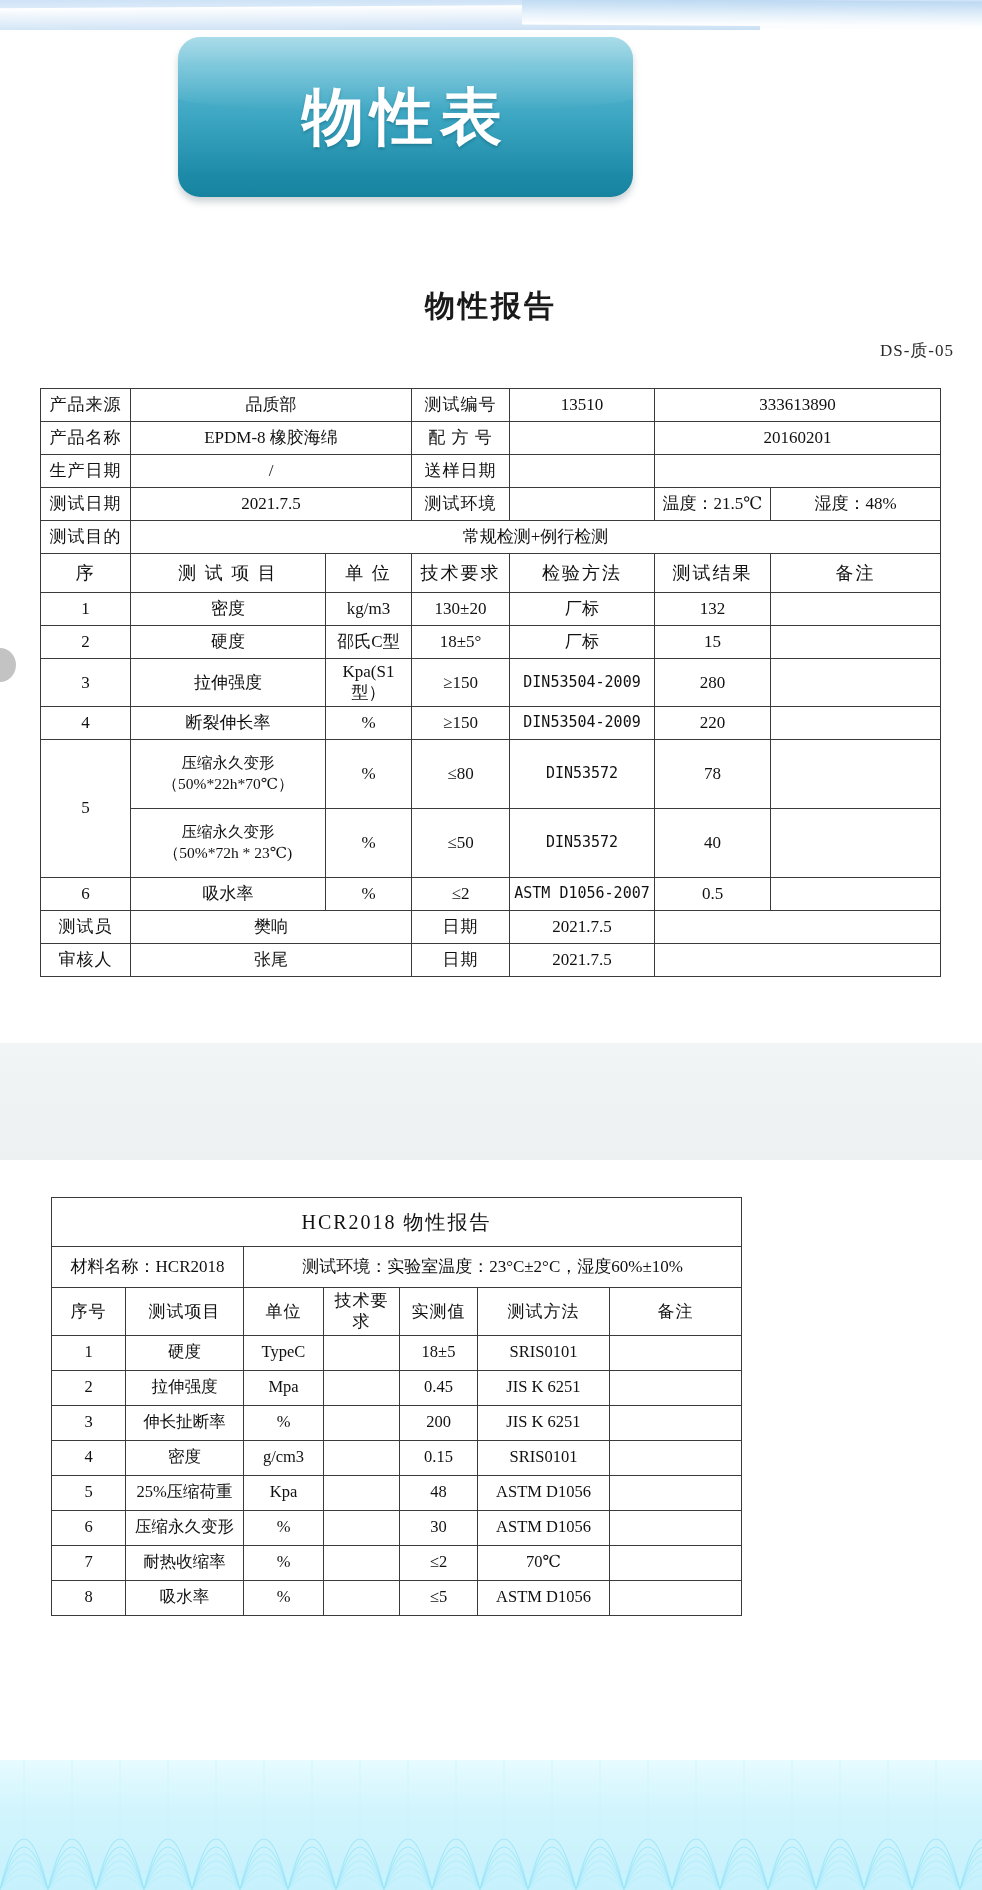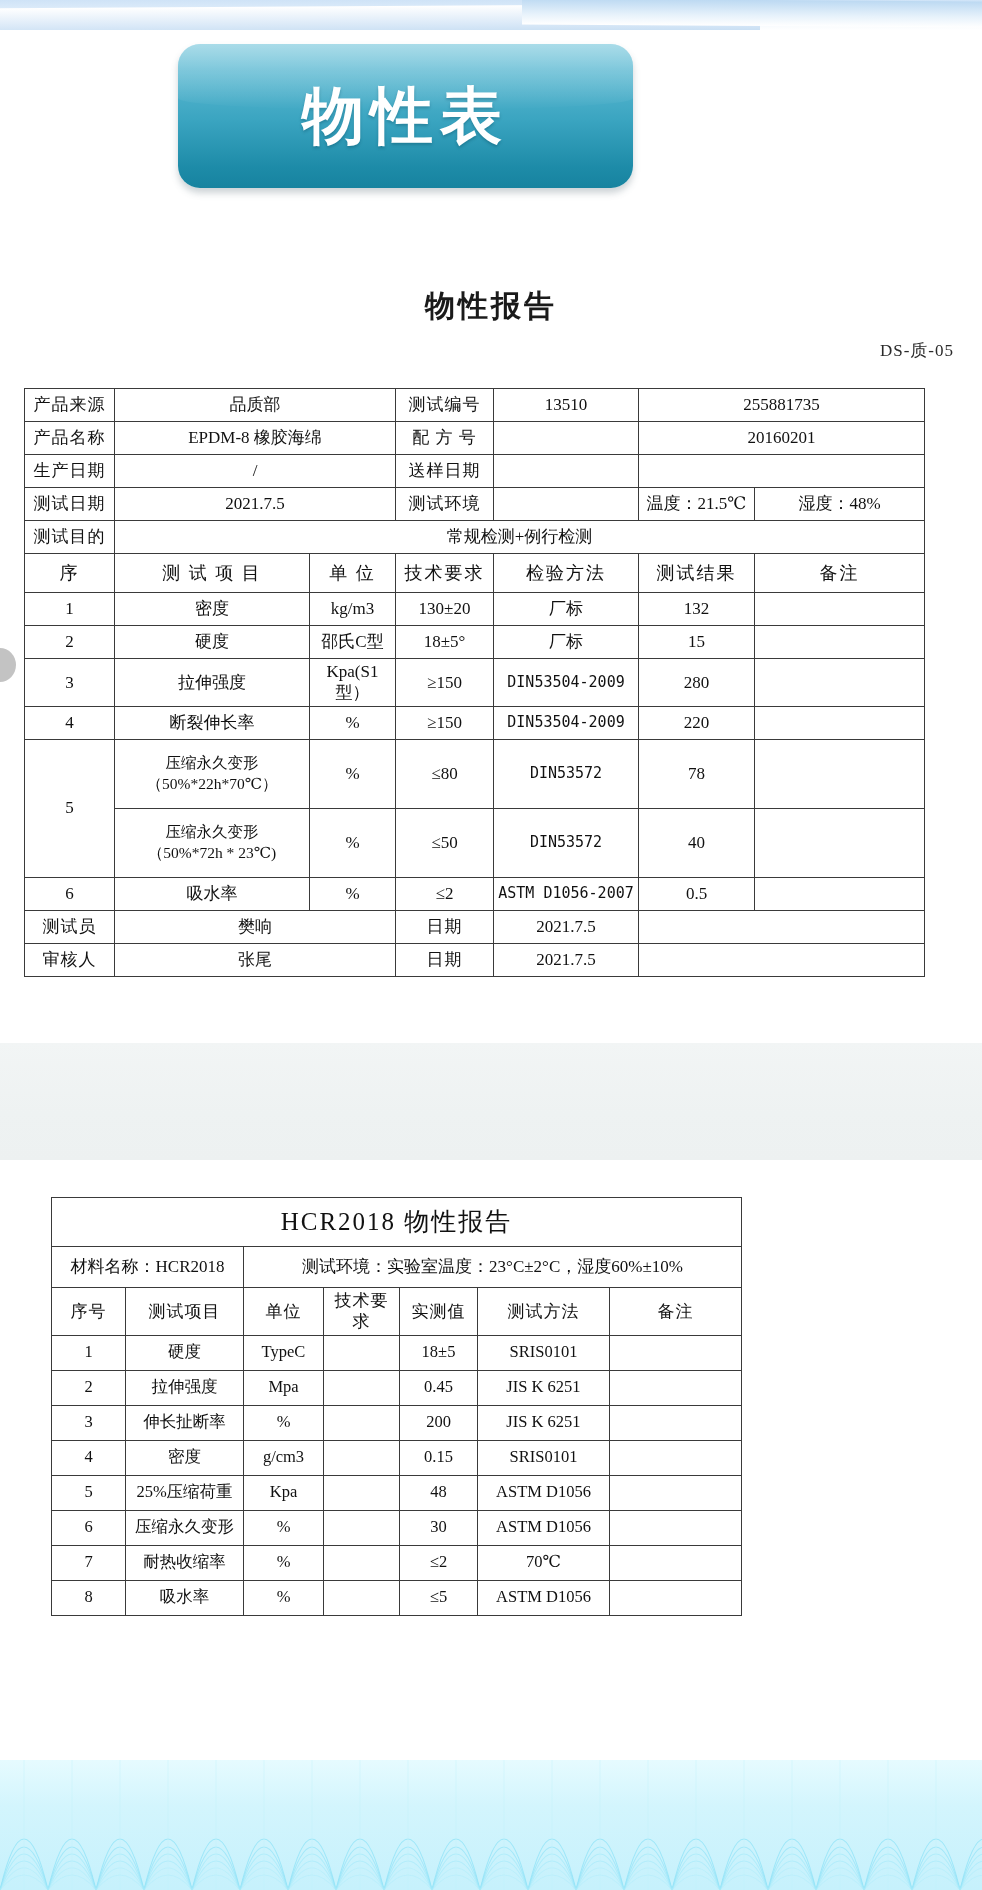--- a/index.html
+++ b/index.html
@@ -34,21 +34,21 @@
   }
   .top-deco .curve{
     position:absolute;left:620px;top:52px;width:420px;height:34px;
     border-top:3px solid #7fbcd8;border-radius:60% 40% 0 0 / 100% 100% 0 0;
     opacity:.75;
   }
 
   
   .hero-wrap{position:absolute;left:0;top:30px;width:982px;height:250px;background:#ffffff;}
   .hero-card{
-    position:absolute;left:178px;top:14px;width:455px;height:144px;
+    position:absolute;left:178px;top:7px;width:455px;height:160px;
     border-radius:22px;
     background:linear-gradient(180deg,#7cc9dd 0%,#5cb9d2 18%,#3ba5c1 52%,#1d8ba8 86%,#17839f 100%);
     box-shadow:0 5px 7px rgba(90,110,120,.30);
   }
   .hero-card .gloss{
     position:absolute;left:0;top:0;right:0;height:46%;
     border-radius:22px 22px 50% 50% / 22px 22px 18% 18%;
     background:linear-gradient(180deg,rgba(255,255,255,.35),rgba(255,255,255,0));
   }
   .hero-title{
@@ -71,21 +71,21 @@
     font-family:Liberation Serif, serif;
   }
 
   table.rep{border-collapse:collapse;table-layout:fixed;}
   table.rep td,table.rep th{
     border:1.6px solid #3a3a3a;
     text-align:center;vertical-align:middle;
     font-weight:400;color:#111;
     padding:2px 3px;line-height:1.25;
   }
-  .t1{position:absolute;left:24px;top:110px;width:900px;font-size:17px;}
+  .t1{position:absolute;left:40px;top:110px;width:900px;font-size:17px;}
   .t1 td{height:28px;}
   .t1 .lbl{letter-spacing:1px;}
   .t1 .hdr td{font-size:18px;letter-spacing:2px;height:34px;}
   .t1 .two-line{line-height:1.3;font-size:15.5px;padding:5px 2px;}
   .t1 .tall{height:58px;}
   .mono{font-family:"DejaVu Sans Mono","Liberation Mono",monospace;font-size:15px;letter-spacing:0px;margin-left:34px;}
 
   
   .gray-band{
     position:absolute;left:0;top:1043px;width:982px;height:117px;
@@ -96,21 +96,21 @@
   .left-dot{
     position:absolute;left:-16px;top:648px;width:32px;height:34px;
     border-radius:50%;background:#b9b9b9;opacity:.85;
   }
 
   
   .doc2{position:absolute;left:51px;top:1197px;width:690px;}
   .t2{width:690px;font-size:16.5px;}
   .t2 td{height:30px;}
   .t2 .title-row td{
-    font-size:25px;letter-spacing:2px;height:44px;font-weight:400;
+    font-size:20px;letter-spacing:2px;height:44px;font-weight:400;
   }
   .t2 .env td{font-size:17px;height:36px;}
   .t2 .hdr td{font-size:17px;letter-spacing:1px;height:32px;}
 
   
   .wave{
     position:absolute;left:0;bottom:0;width:982px;height:130px;overflow:hidden;
     background:linear-gradient(180deg,#e6fbff 0%,#d3f5fd 35%,#c6f1fc 100%);
   }
   .wave svg{display:block;width:982px;height:130px;}
@@ -151,21 +151,21 @@
           <col style="width:116px">
           <col style="width:170px">
       </colgroup>
       <tbody>
 
         <tr>
           <td class="lbl">产品来源</td>
           <td colspan="2">品质部</td>
           <td class="lbl">测试编号</td>
           <td>13510</td>
-          <td colspan="2">255881735</td>
+          <td colspan="2">333613890</td>
         </tr>
 
         <tr>
           <td class="lbl">产品名称</td>
           <td colspan="2">EPDM-8 橡胶海绵</td>
           <td class="lbl">配 方 号</td>
           <td></td>
           <td colspan="2">20160201</td>
         </tr>
 

